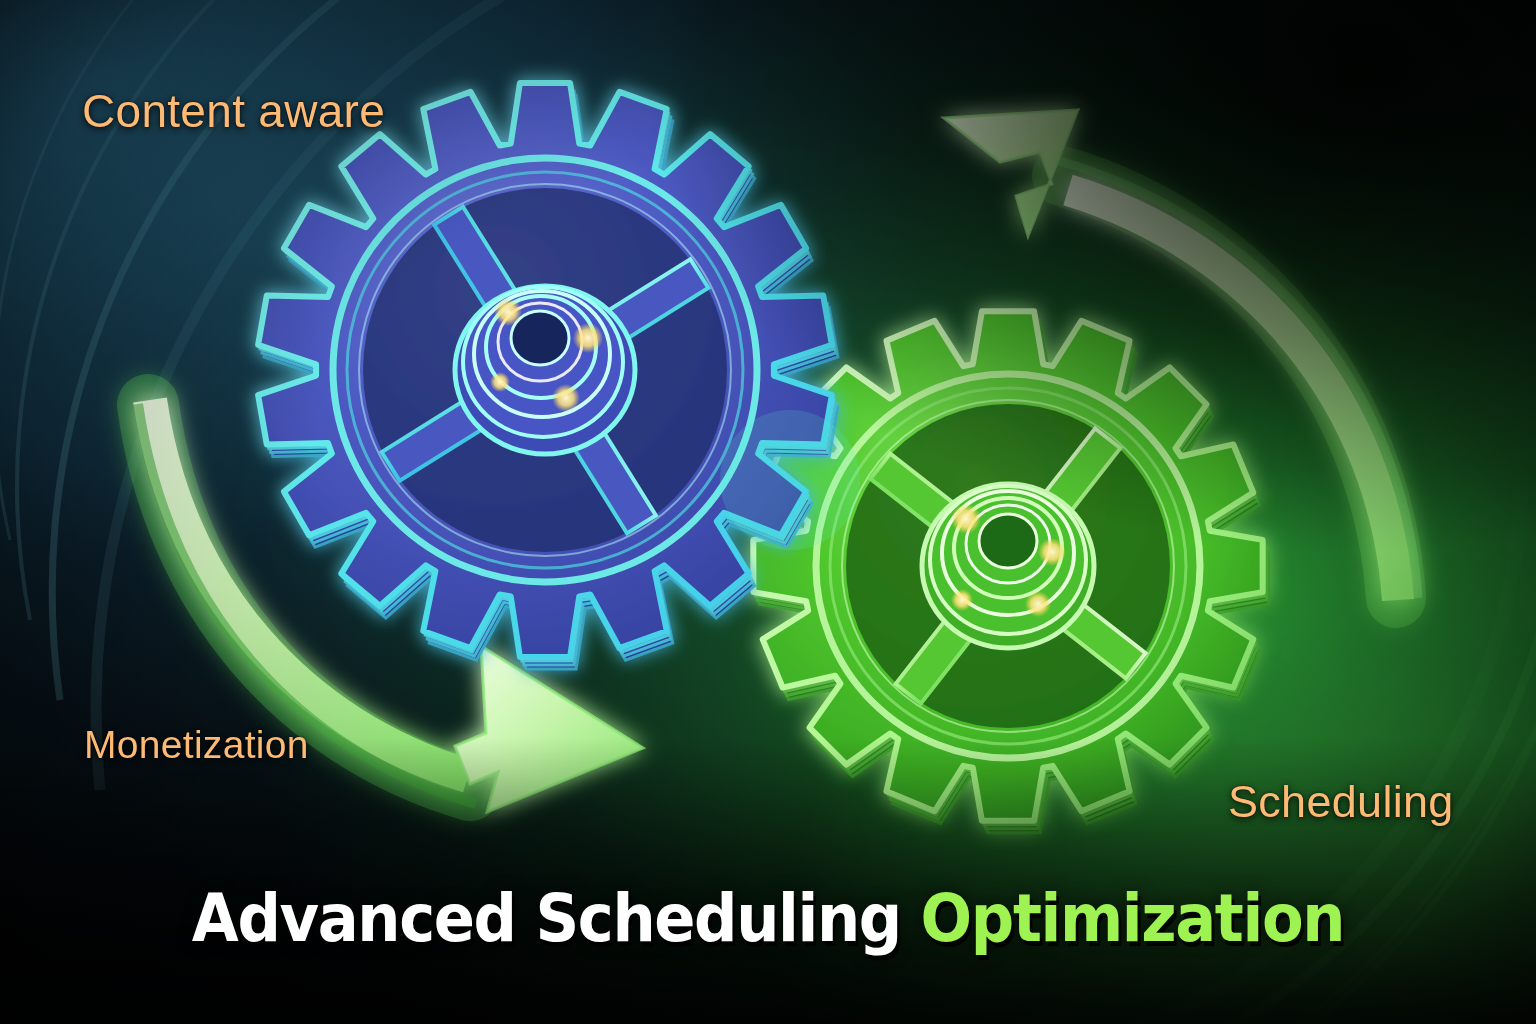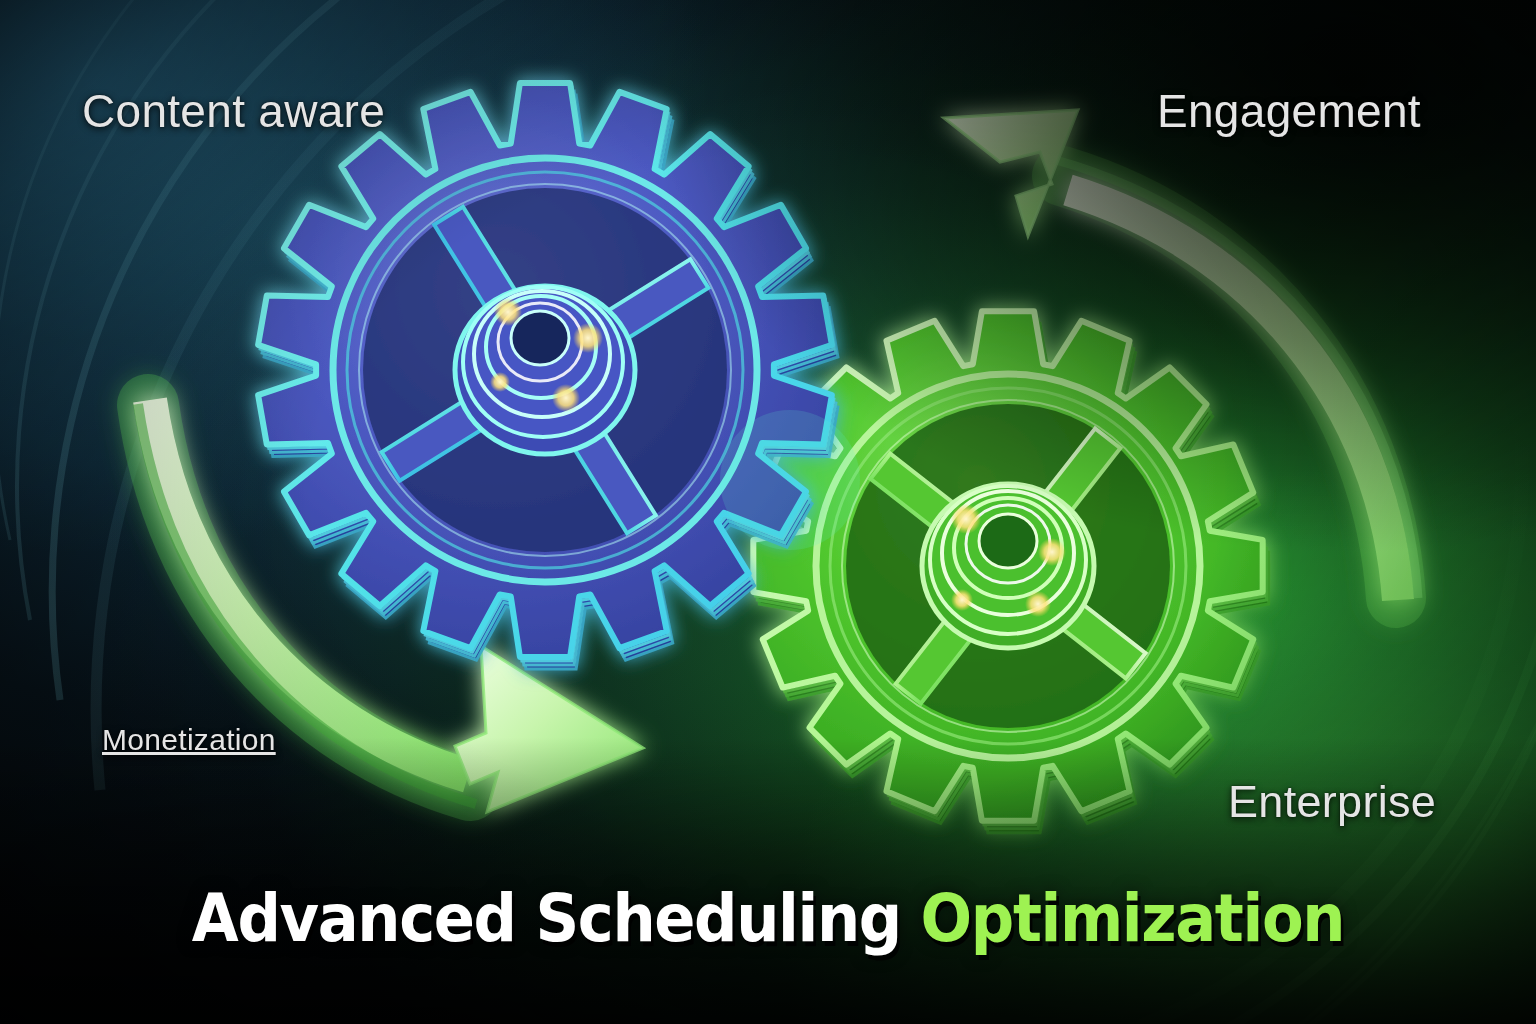--- a/index.html
+++ b/index.html
@@ -46,30 +46,30 @@
     background: radial-gradient(ellipse 46% 46% at 88% 8%, rgba(0,0,0,0.88) 0%, rgba(0,0,0,0.45) 55%, rgba(0,0,0,0) 100%);
   }
   .bg-topleft-blue {
     background: radial-gradient(ellipse 40% 46% at 6% 8%, rgba(22,62,84,0.9) 0%, rgba(12,38,52,0.5) 55%, rgba(0,0,0,0) 100%);
     mix-blend-mode: screen;
   }
 
   
   .label {
     position: absolute;
-    color: #e5e5e5;
+    color: #fdba74;
     font-weight: 300;
     letter-spacing: 0.3px;
     text-shadow: 0 2px 7px rgba(0,0,0,0.85), 0 0 2px rgba(0,0,0,0.6);
     white-space: pre;
     line-height: 1.12;
   }
   #lbl-content     { left: 82px;  top: 86px;  font-size: 46px; }
   #lbl-engagement  { left: 1157px; top: 86px;  font-size: 46px; }
-  #lbl-monetization{ left: 102px;  top: 723px; font-size: 30px; text-decoration: underline; }
+  #lbl-monetization{ left: 84px;  top: 723px; font-size: 39px; }
   #lbl-realtime    { left: 1228px; top: 676px; font-size: 45px; text-align: right; }
 
   
   #headline {
     position: absolute;
     left: 0; right: 0;
     top: 886px;
     text-align: center;
     font-family: "DejaVu Sans", sans-serif;
     font-weight: 700;
@@ -280,21 +280,20 @@
     </g>
 
     <circle cx="790" cy="480" r="70" fill="#5ff0d0" opacity="0.16"></circle>
   </svg>
 
   <div class="bg-layer bg-topright-dark"></div>
   <div class="bg-layer bg-vignette"></div>
   <div class="bg-layer bg-bottom-dark"></div>
 
   <div class="label" id="lbl-content">Content aware</div>
-  <div class="label" id="lbl-engagement">Engagement</div>
   <div class="label" id="lbl-monetization">Monetization</div>
   <div class="label" id="lbl-realtime">
-    <div>Enterprise</div>
+    <div>Scheduling</div>
   </div>
 
   <div id="headline"><span class="w">Advanced Scheduling</span><span class="w"> </span><span class="g">Optimization</span></div>
 
 </div>
 
 </body></html>

